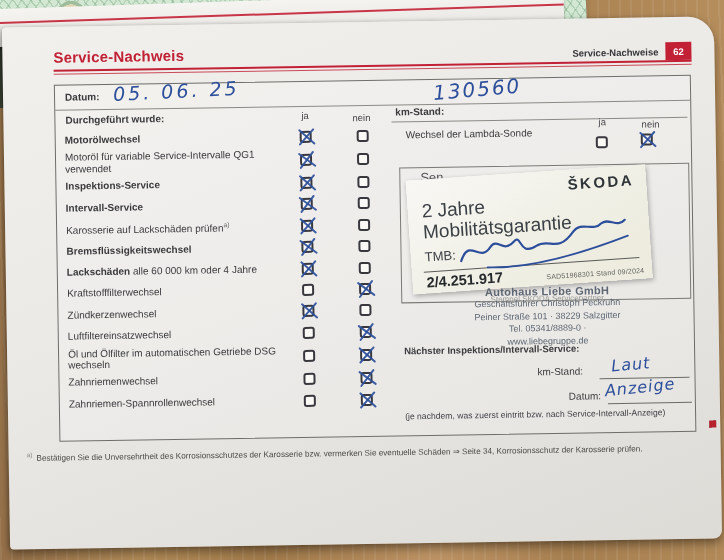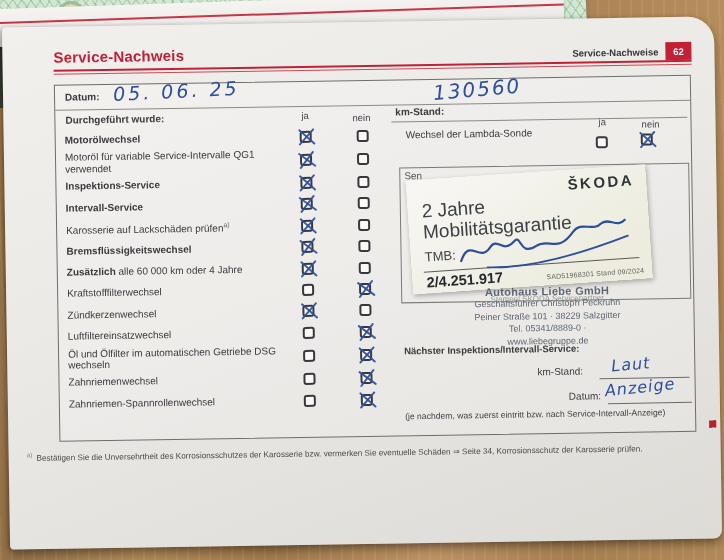--- a/index.html
+++ b/index.html
@@ -80,21 +80,21 @@
   .cb{position:relative;width:12px;height:12px;border:2px solid #38383e;border-radius:3px;background:#faf9f6;display:inline-block}
   .cb.checked::before,.cb.checked::after{content:"";position:absolute;left:-6px;top:3px;width:22px;height:2.4px;background:var(--blue);border-radius:2px;opacity:.92}
   .cb.checked::before{transform:rotate(42deg)}
   .cb.checked::after{transform:rotate(-48deg)}
   .crow:nth-child(even) .cb.checked::before{transform:rotate(37deg)}
   .crow:nth-child(even) .cb.checked::after{transform:rotate(-52deg)}
   
   .lambda-label{position:absolute;left:350px;top:49px;font-size:10px;color:#3b3b3e}
   
   .stamp-box{position:absolute;left:343px;top:87px;width:290px;height:136px;border:1px solid #7a7a76}
-  .stamp-corner{position:absolute;left:4px;top:2px;font-size:10px;color:#55555a}
+  .stamp-corner{position:absolute;left:20px;top:2px;font-size:13px;color:#55555a}
   .sticker{
     position:absolute;left:352px;top:94px;width:240px;height:114px;z-index:2;
     transform:rotate(-3deg);
     background:linear-gradient(150deg,#f8f7f4,#edecdf 80%);
     box-shadow:1px 2px 5px rgba(0,0,0,.3);
   }
   .sk-brand{position:absolute;right:12px;top:6px;font-size:15px;font-weight:bold;letter-spacing:2.5px;color:#2e3438}
   .sk-l1{position:absolute;left:14px;top:21px;font-size:19px;color:#3c4146}
   .sk-l2{position:absolute;left:14px;top:42px;font-size:19px;color:#3c4146}
   .sk-tmb{position:absolute;left:14px;top:70px;font-size:13px;color:#3c4146}
@@ -202,21 +202,21 @@
         <div class="crow">
           <span class="clabel b">Bremsflüssigkeitswechsel</span>
           <span class="cbcell ">
             <span class="cb checked"></span>
           </span>
           <span class="cbcell n">
             <span class="cb"></span>
           </span>
         </div>
         <div class="crow">
-          <span class="clabel"><b>Zusätzlich</b> alle 60 000 km oder 4 Jahre</span>
+          <span class="clabel"><b>Lackschäden</b> alle 60 000 km oder 4 Jahre</span>
           <span class="cbcell ">
             <span class="cb checked"></span>
           </span>
           <span class="cbcell n">
             <span class="cb"></span>
           </span>
         </div>
         <div class="crow">
           <span class="clabel">Kraftstofffilterwechsel</span>
           <span class="cbcell ">

